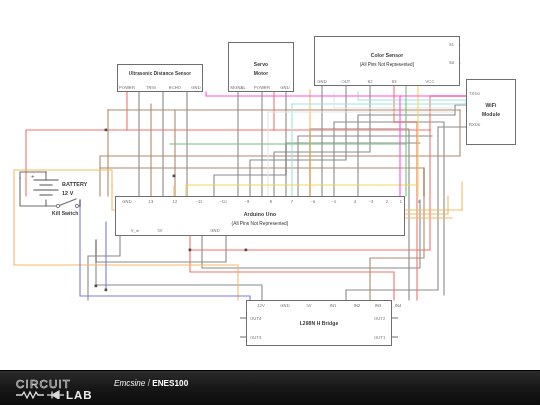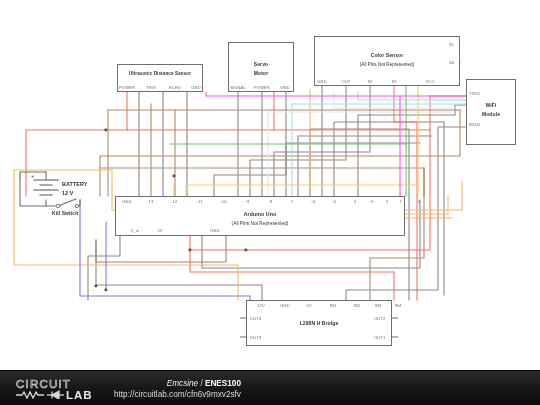--- a/index.html
+++ b/index.html
@@ -264,16 +264,15 @@
       <path d="M38,18 L45,14 L45,22 L38,18 Z" fill="#d8d8d8"></path>
       <path d="M45,18 L50,18"></path>
     </g>
     <text x="52" y="22" font-family="Liberation Sans, sans-serif" font-size="11.5" font-weight="bold" letter-spacing="1" fill="#e8e8e8">LAB</text>
   </svg>
 
   <div id="foot-text">
     <div id="foot-line1">
       <span class="owner">Emcsine</span><span class="sep"> / </span><span class="proj">ENES100</span>
     </div>
-    <div id="foot-line2">http://circuitlab.com/cfn6v9mxv2sfv</div>
   </div>
 
 </div>
 
 </body></html>

